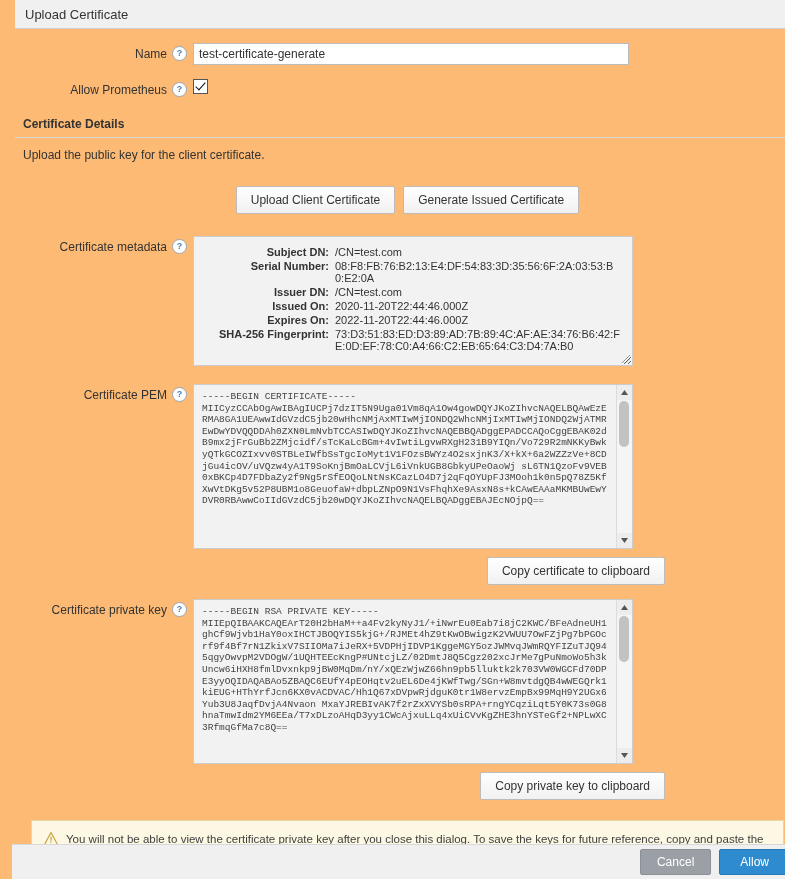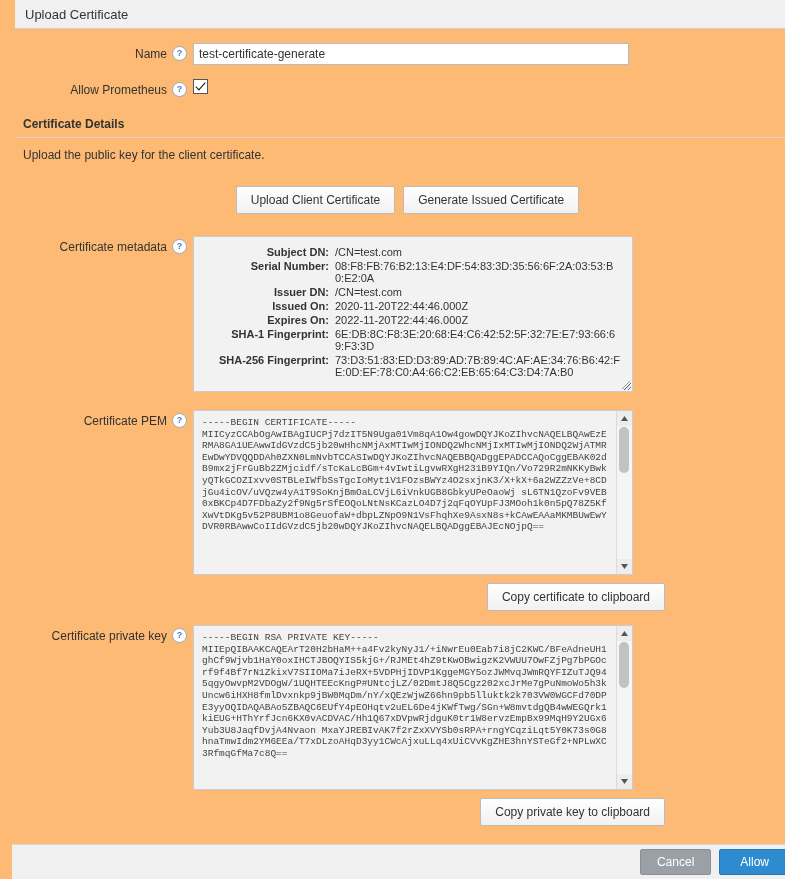--- a/index.html
+++ b/index.html
@@ -377,24 +377,20 @@
                 <td class="k">Issuer DN:</td>
                 <td class="v">/CN=test.com</td>
               </tr>
               <tr>
                 <td class="k">Issued On:</td>
                 <td class="v">2020-11-20T22:44:46.000Z</td>
               </tr>
               <tr>
                 <td class="k">Expires On:</td>
                 <td class="v">2022-11-20T22:44:46.000Z</td>
-              </tr>
-              <tr>
-                <td class="k">SHA-1 Fingerprint:</td>
-                <td class="v">6E:DB:8C:F8:3E:20:68:E4:C6:42:52:5F:32:7E:E7:93:66:69:F3:3D</td>
               </tr>
               <tr>
                 <td class="k">SHA-256 Fingerprint:</td>
                 <td class="v">73:D3:51:83:ED:D3:89:AD:7B:89:4C:AF:AE:34:76:B6:42:FE:0D:EF:78:C0:A4:66:C2:EB:65:64:C3:D4:7A:B0</td>
               </tr>
             </tbody>
           </table>
         </div>
       </div>
     </div>

